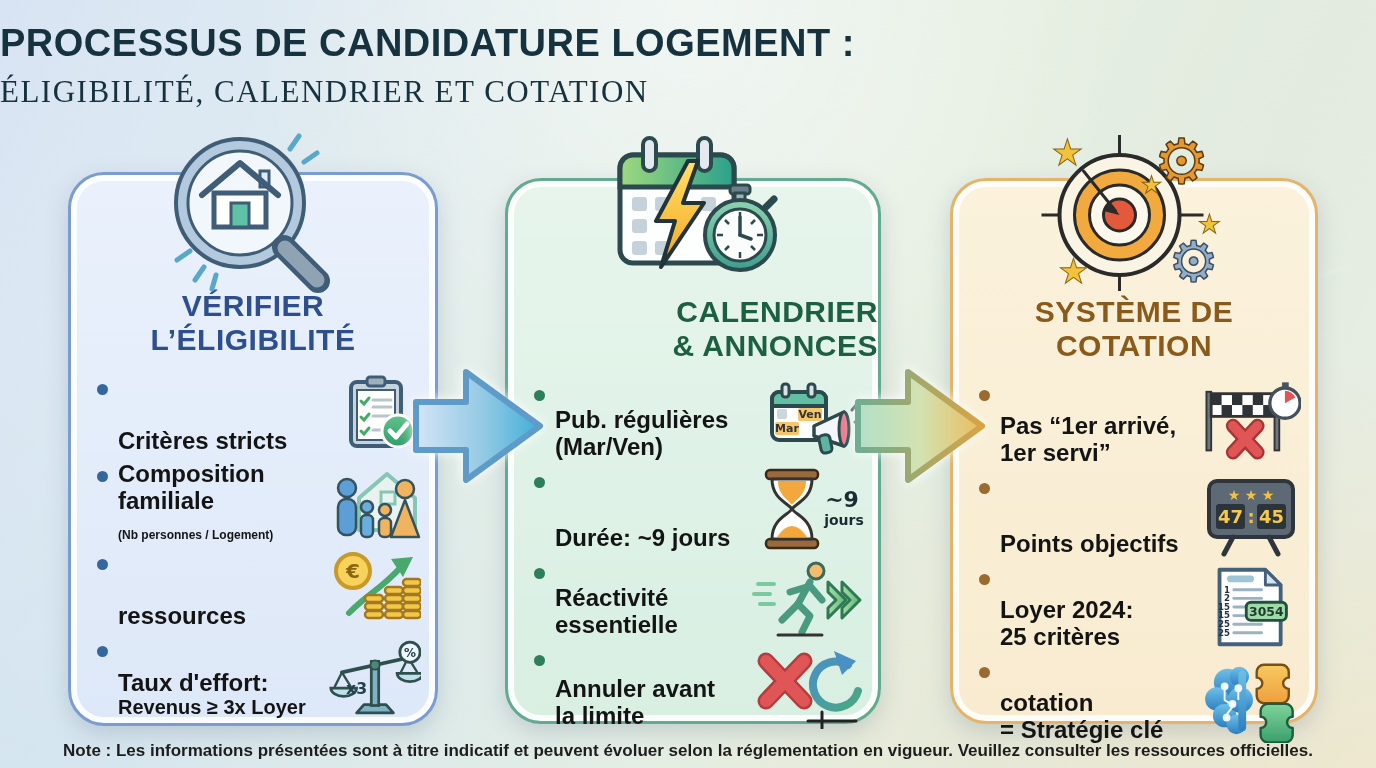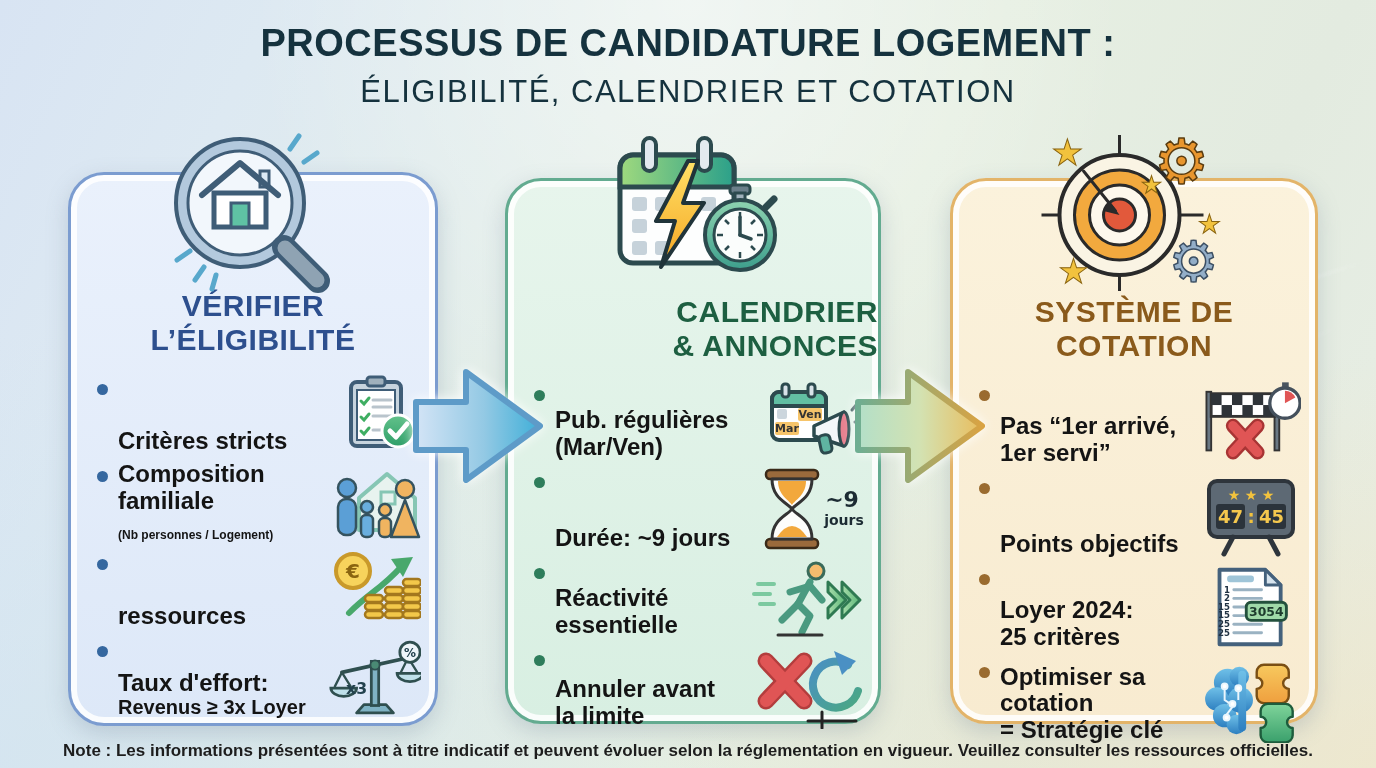--- a/index.html
+++ b/index.html
@@ -9,23 +9,23 @@
   .stage::before{content:"";position:absolute;inset:0;
     background:radial-gradient(ellipse at 100% 100%,rgba(242,222,178,.45),transparent 38%),
                radial-gradient(ellipse at 0% 100%,rgba(205,225,240,.55),transparent 40%),
                radial-gradient(ellipse at 50% 0%,rgba(255,255,255,.5),transparent 45%);}
   .streak{position:absolute;height:4px;background:linear-gradient(90deg,transparent,rgba(255,255,255,.85),transparent);
     border-radius:2px;filter:blur(1px);}
   .s1{width:340px;left:1010px;top:395px;transform:rotate(-24deg);}
   .s2{width:260px;left:1110px;top:300px;transform:rotate(-18deg);opacity:.6;}
   .s3{width:300px;left:60px;top:640px;transform:rotate(-12deg);opacity:.4;}
 
-  .header{position:absolute;top:22px;left:0;right:0;text-align:center;color:#15323e;z-index:3;}
+  .header{position:absolute;top:22px;left:0;right:0;color:#15323e;z-index:3;}
   .title{font-size:38px;font-weight:800;letter-spacing:.5px;}
-  .subtitle{font-size:31px;font-weight:500;letter-spacing:1.5px;margin-top:9px;}
+  .subtitle{font-size:31px;font-weight:500;letter-spacing:1.5px;margin-top:9px;font-family:Liberation Serif, serif;}
 
   .panel{position:absolute;border-radius:36px;z-index:1;
     box-shadow:inset 0 0 0 6px rgba(255,255,255,.85),0 8px 22px rgba(110,130,150,.28);}
   .p1{left:68px;top:172px;width:364px;height:548px;background:linear-gradient(180deg,#eaf1fc,#dde8f8);border:3px solid #7b9cd0;}
   .p2{left:505px;top:178px;width:370px;height:540px;background:linear-gradient(180deg,#e7f5ec,#d8efe2);border:3px solid #63ab90;}
   .p3{left:950px;top:178px;width:362px;height:540px;background:linear-gradient(180deg,#fbf2dc,#f8ebd0);border:3px solid #e3b469;}
 
   .panel-icon{position:absolute;left:50%;transform:translateX(-50%);z-index:4;}
   .pi1{top:-46px;} .pi2{top:-48px;} .pi3{top:-50px;}
 
@@ -482,21 +482,20 @@
             </g>
             <rect x="44" y="40" width="42" height="19" rx="5" fill="#9fd9a8" stroke="#23503c" stroke-width="3"></rect>
             <text x="65" y="54" text-anchor="middle" font-size="13" font-weight="bold" fill="#1d3b2d">3054</text>
           </svg>
         </span>
       </div>
 
       <div class="item">
         <span class="dot"></span>
         <div class="item-text">
-          <div class="tl">Optimiser sa</div>
           <div class="tl">cotation</div>
           <div class="tl">= Stratégie clé</div>
         </div>
         <span class="item-icon">
           <svg width="98" height="86" viewBox="0 0 100 88">
             <defs>
               <linearGradient id="brainG" x1="0" y1="0" x2="0" y2="1">
                   <stop offset="0" stop-color="#6fc0e8"></stop>
                   <stop offset="1" stop-color="#2d7fc0"></stop>
                 </linearGradient>

